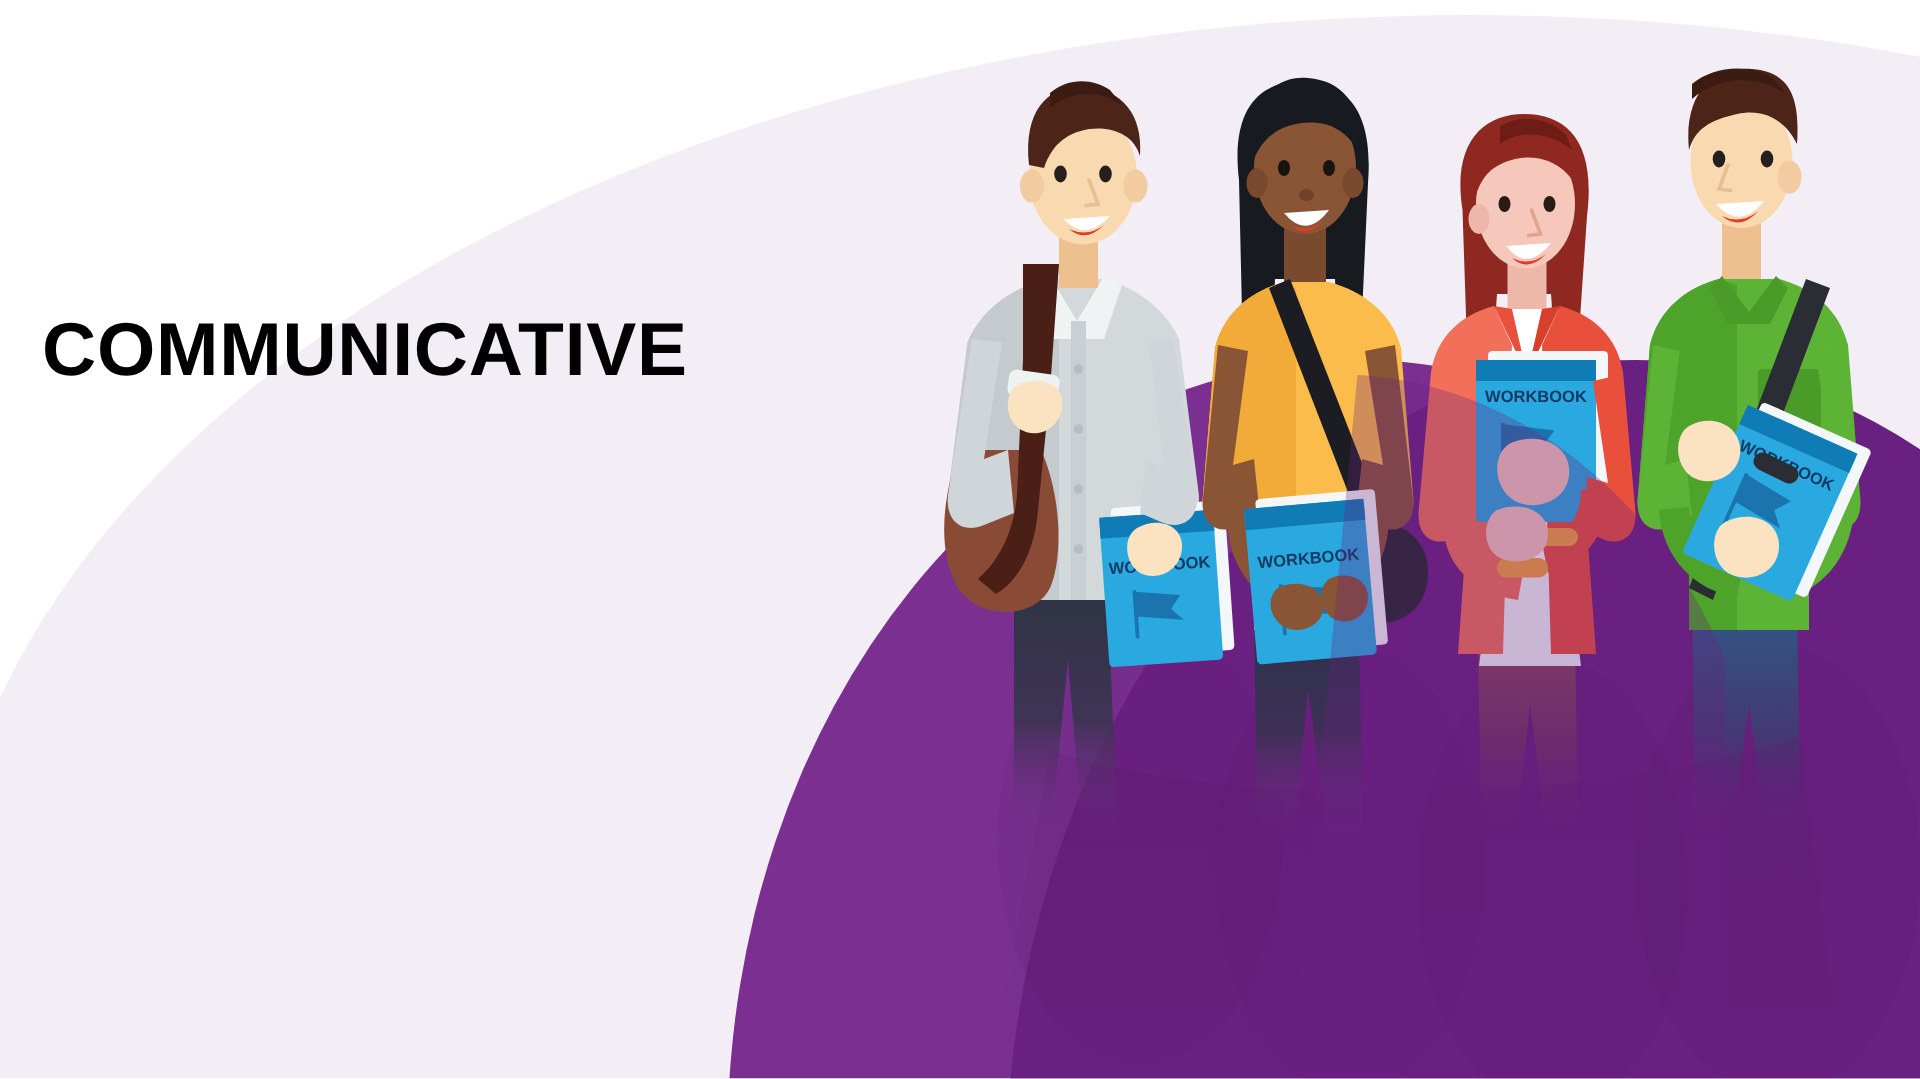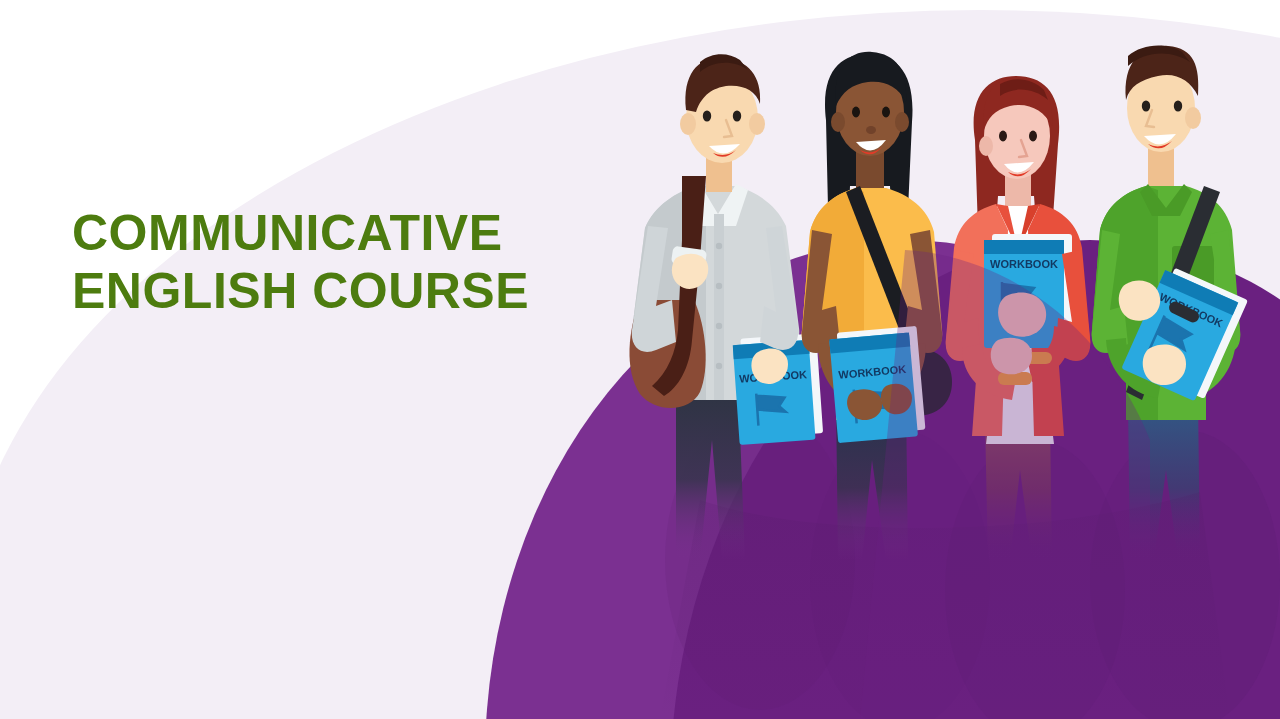--- a/index.html
+++ b/index.html
@@ -14,23 +14,22 @@
   .title-block{
     position:absolute;left:28px;top:204px;width:600px;
     pointer-events:none;
   }
   .title-line{
     font-family:"Liberation Sans", sans-serif;
     font-weight:bold;
     font-size:50px;
     line-height:58px;
     letter-spacing:0.5px;
-    color:#4d7c0f;
+    color:#000000;
     white-space:nowrap;
-    margin-left:44px;
   }
 </style>
 </head>
 <body>
 
 <div id="slide">
 
   <svg id="art" viewBox="0 0 1280 719" xmlns="http://www.w3.org/2000/svg">
     <defs>
       <clipPath id="frameClip">
@@ -309,16 +308,15 @@
 
       <path d="M700 500 C 760 520 840 528 920 528 C 1020 528 1120 516 1200 492 L 1230 719 L 660 719 Z" fill="url(#shadowFade)" opacity="0.35"></path>
 
       <path d="M905 250 C 1010 256 1106 330 1150 440 L 1150 719 L 860 719 Z" fill="#6A2080" opacity="0.30"></path>
 
     </g>
   </svg>
 
   <div class="title-block">
     <div class="title-line">COMMUNICATIVE</div>
-    <div class="title-line">ENGLISH COURSE</div>
   </div>
 
 </div>
 
 </body></html>

